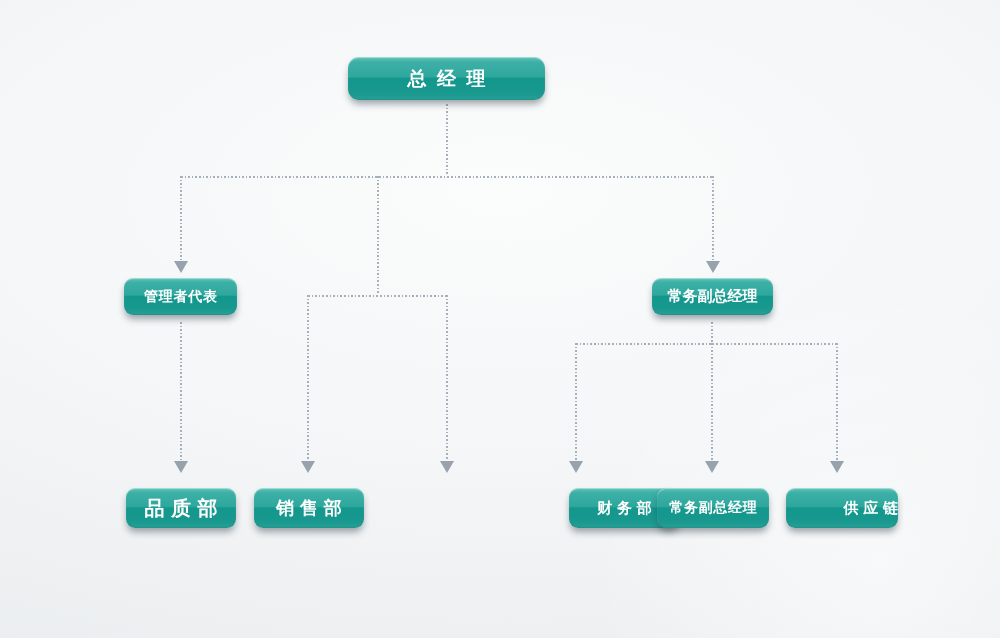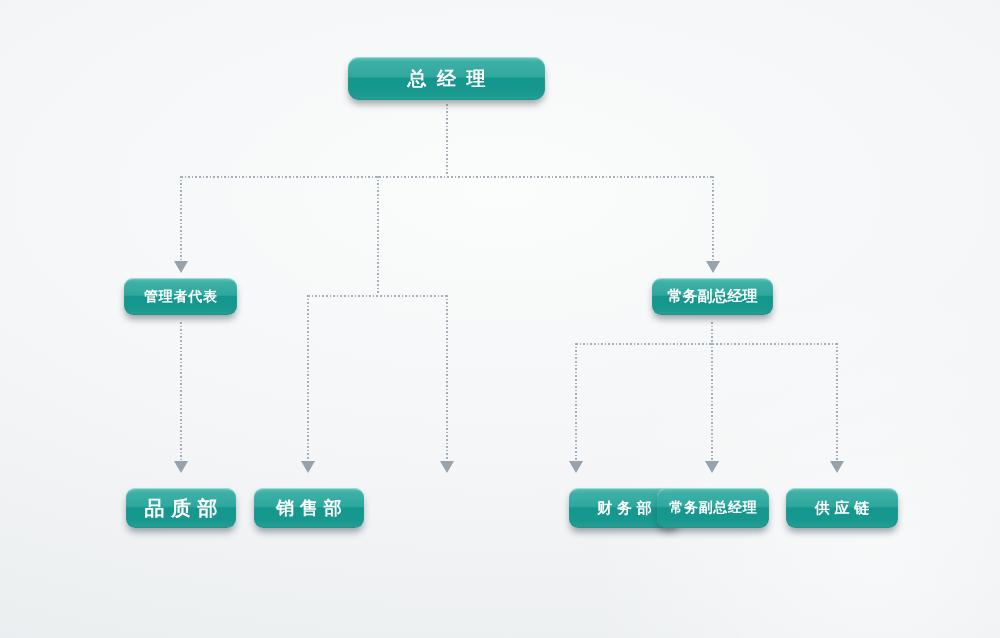--- a/index.html
+++ b/index.html
@@ -33,21 +33,21 @@
   .ls-tight { letter-spacing:0.05em; margin-right:-0.05em; }
 
   #node-gm      { left:348px; top:57px;  width:197px; height:43px; font-size:19px; border-radius:11px; }
   #node-rep     { left:124px; top:278px; width:113px; height:37px; font-size:14px; }
   #node-evp     { left:652px; top:278px; width:121px; height:37px; font-size:15px; }
   #node-quality { left:126px; top:488px; width:110px; height:40px; font-size:20px; }
   #node-sales   { left:254px; top:488px; width:110px; height:40px; font-size:18px; }
   #node-mfg     { left:392px; top:488px; width:110px; height:40px; font-size:15px; }
   #node-finance { left:521px; top:488px; width:111px; height:40px; font-size:15px;margin-left:48px; }
   #node-hr      { left:657px; top:488px; width:112px; height:40px; font-size:14px; }
-  #node-supply  { left:786px; top:488px; width:112px; height:40px; font-size:15px; }
+  #node-supply  { left:786px; top:488px; width:112px; height:40px; font-size:15px;justify-content:flex-end; }
 
   
   .vline, .hline { position:absolute; }
   .vline {
     width:2px;
     background-image:repeating-linear-gradient(to bottom,
       #a6b0ba 0px, #a6b0ba 1.6px, rgba(0,0,0,0) 1.6px, rgba(0,0,0,0) 3.6px);
   }
   .hline {
     height:2px;

